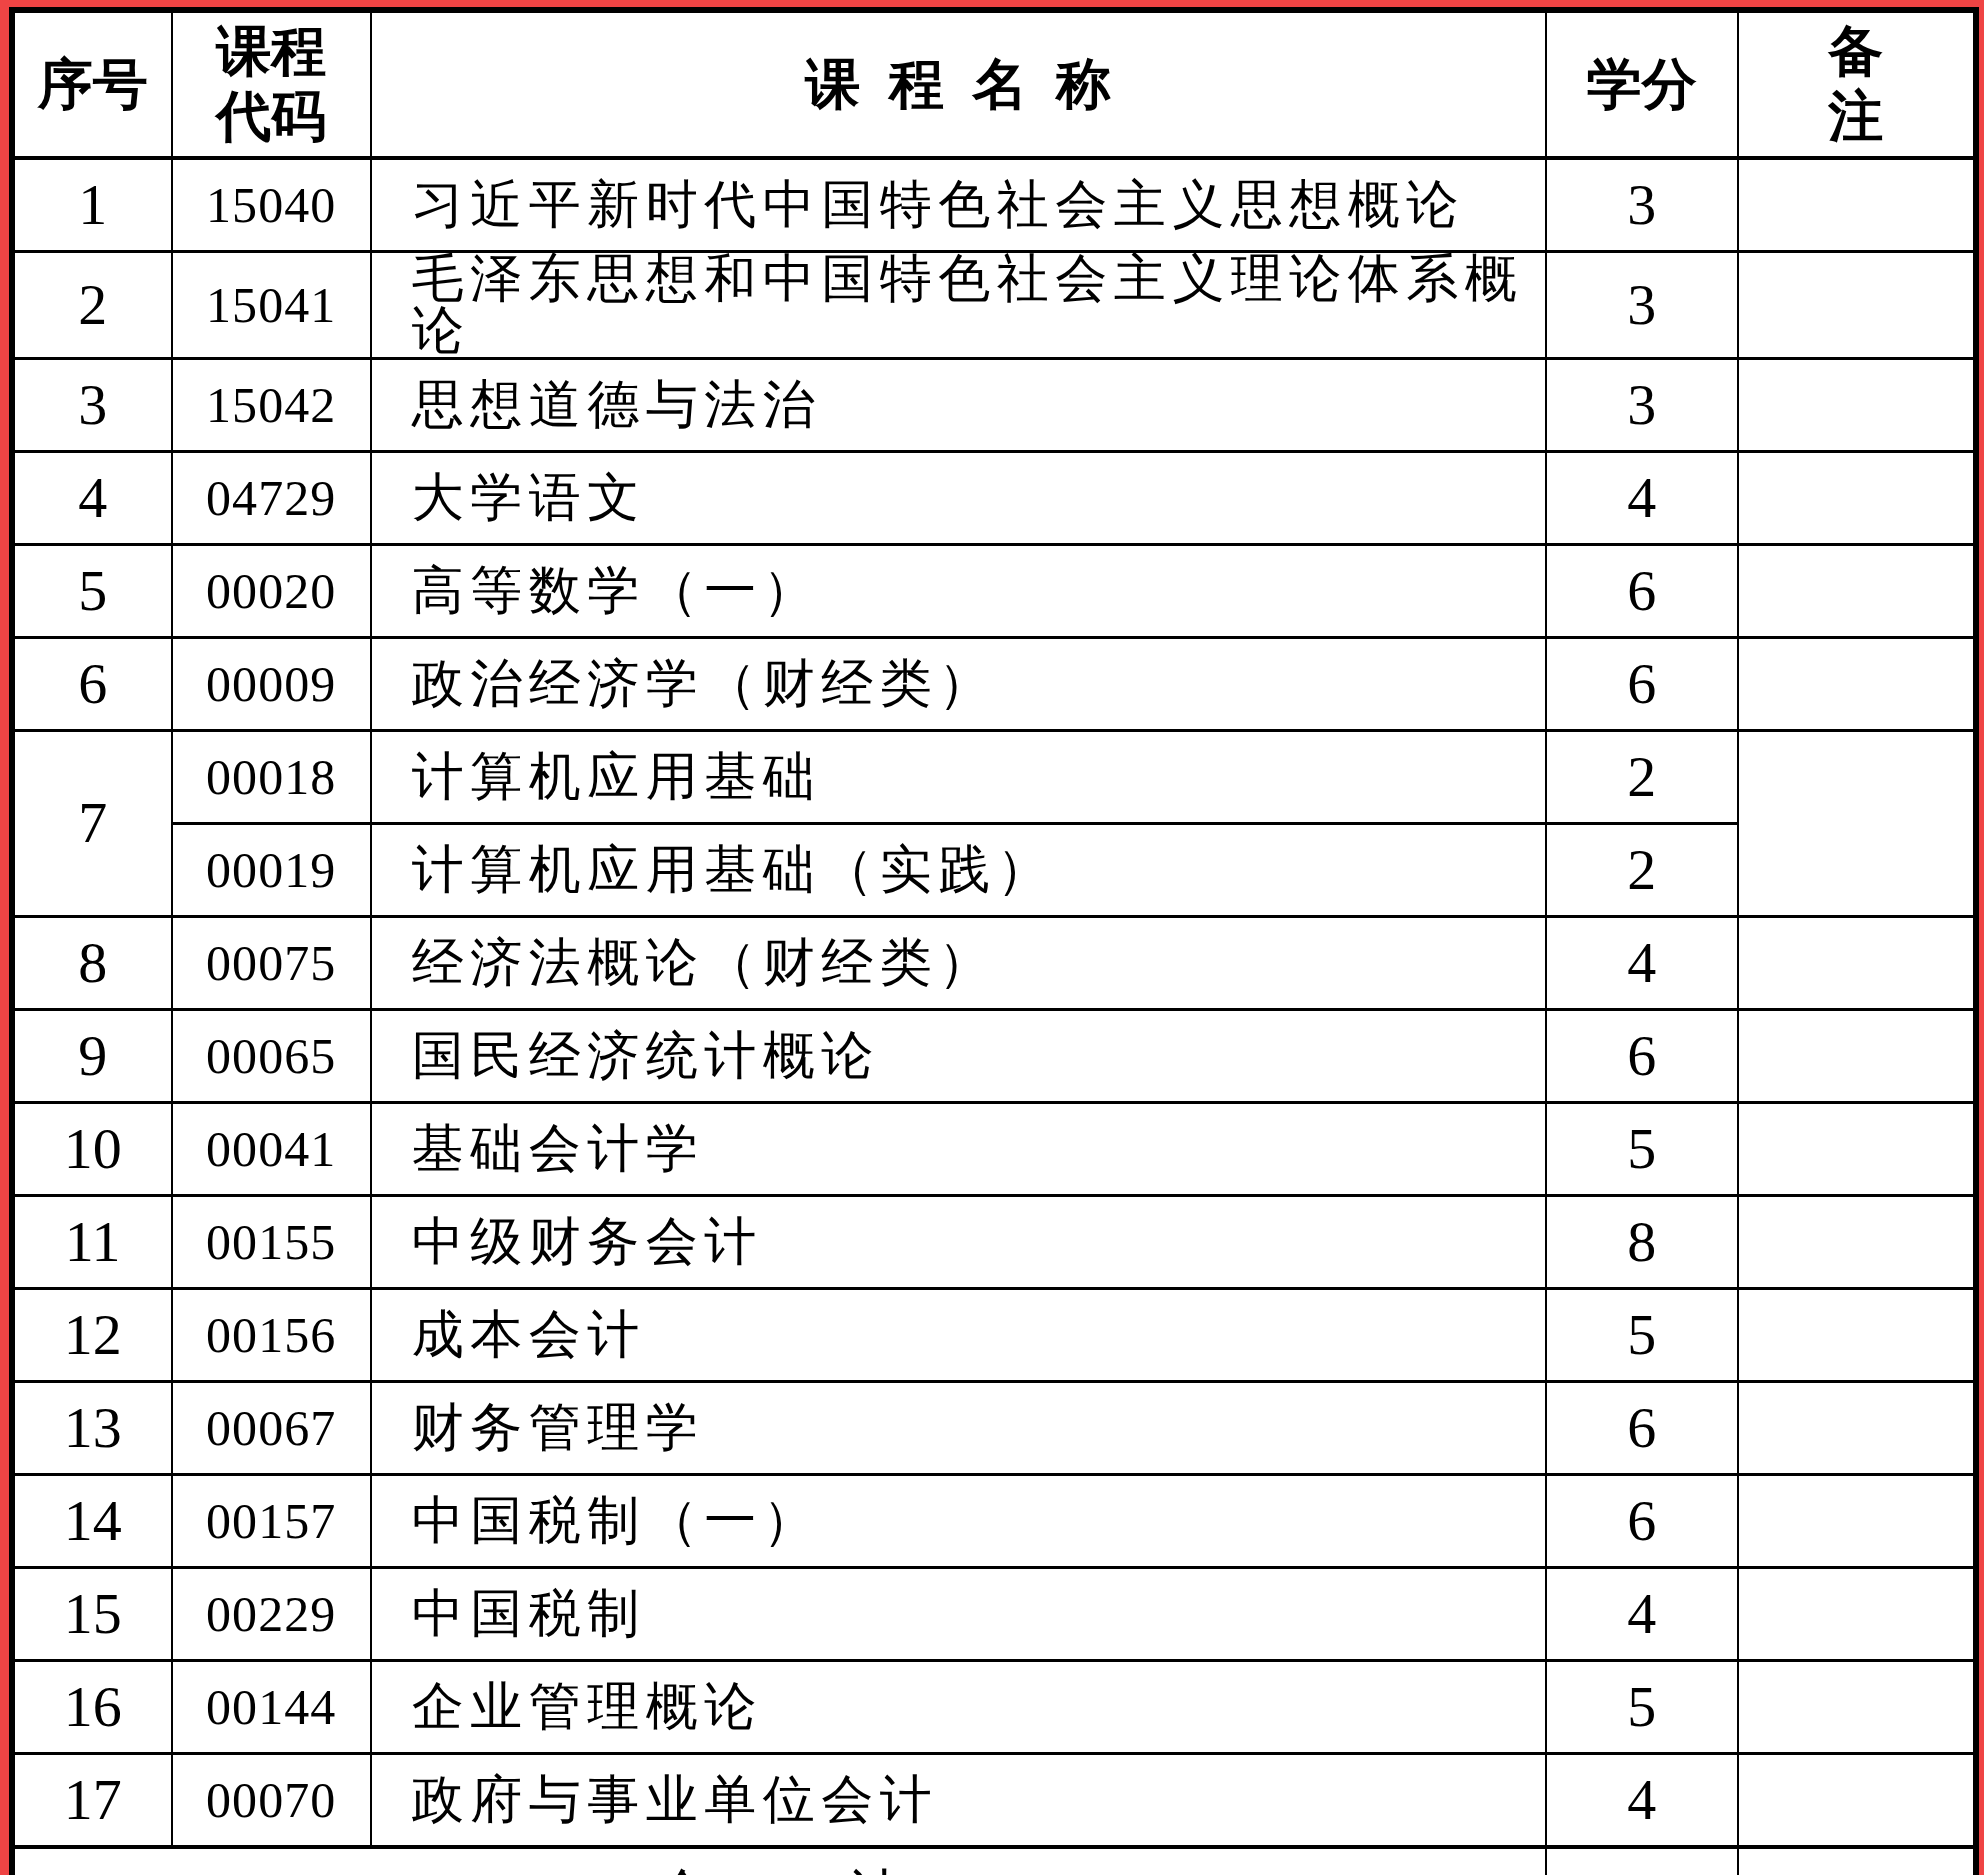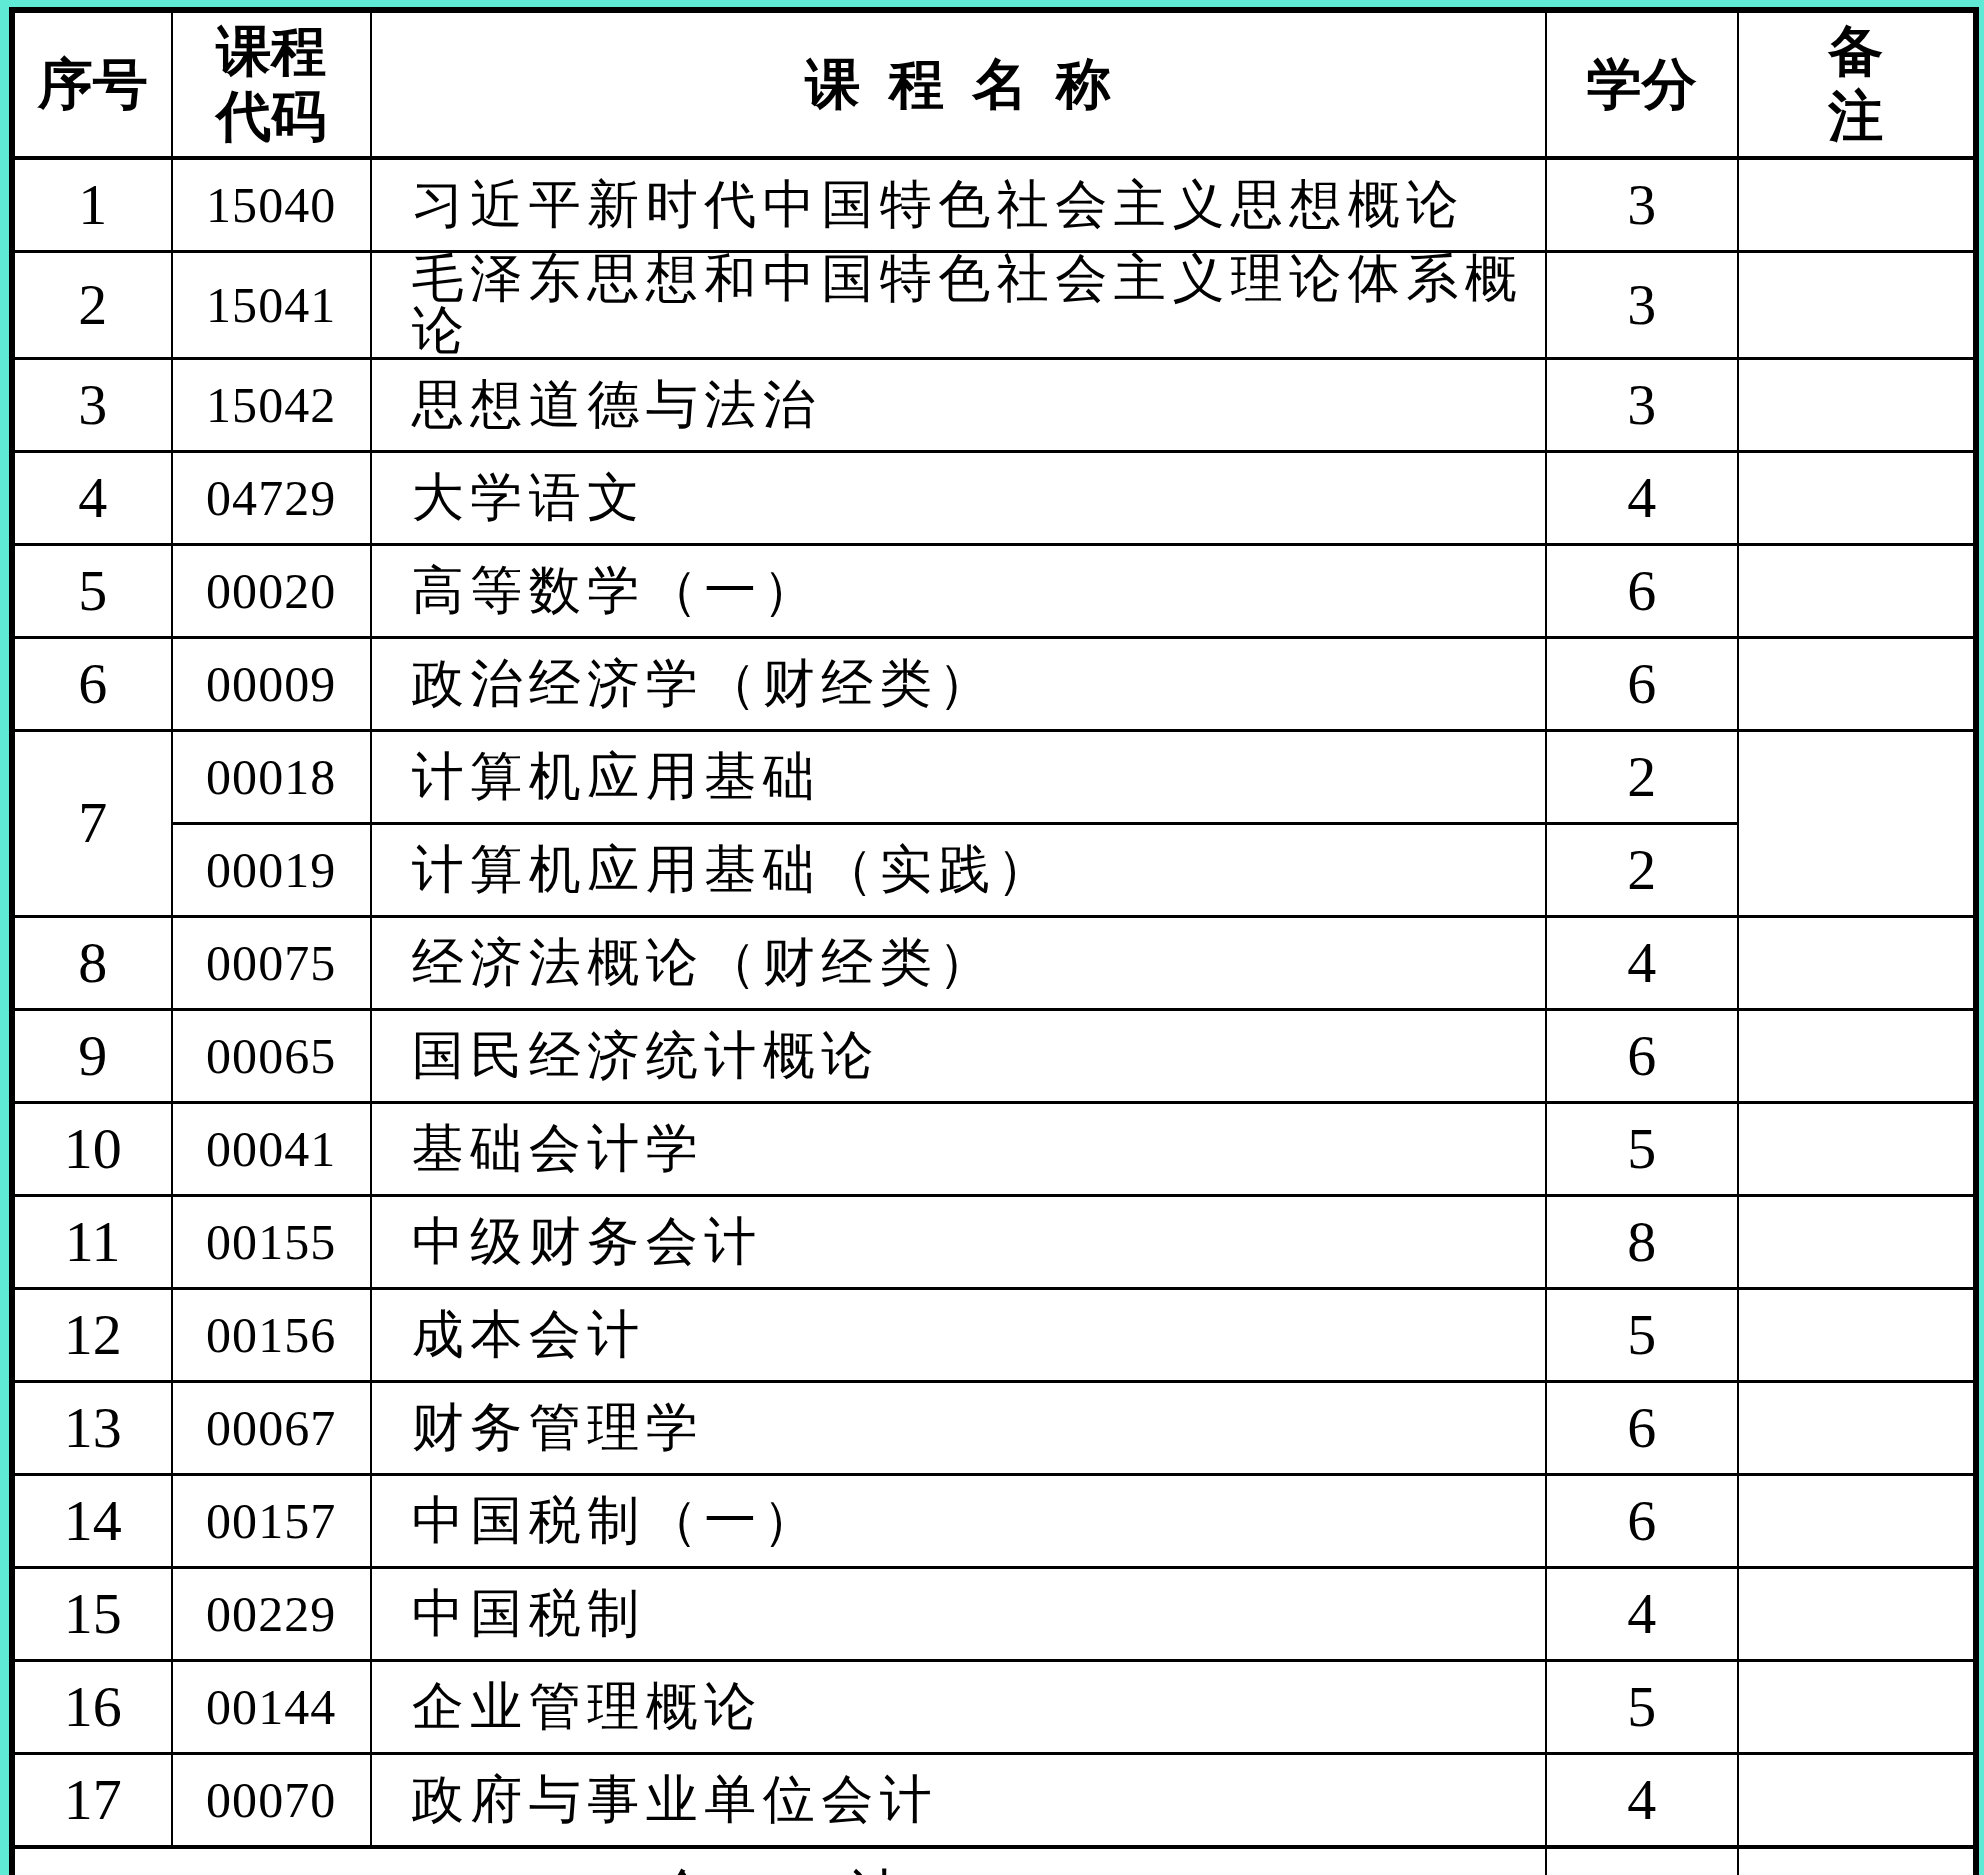--- a/index.html
+++ b/index.html
@@ -4,21 +4,21 @@
 <style>
   html, body {
     margin: 0;
     padding: 0;
     background: #ffffff;
   }
   .page {
     position: relative;
     width: 1985px;
     height: 1876px;
-    background: #5eead4;
+    background: #ef4444;
     font-family: "Liberation Serif", serif;
     color: #000000;
   }
   table.course-table {
     position: absolute;
     left: 8.7px;
     top: 6.5px;
     width: 1969px;
     height: 1869px;
     border-collapse: collapse;

